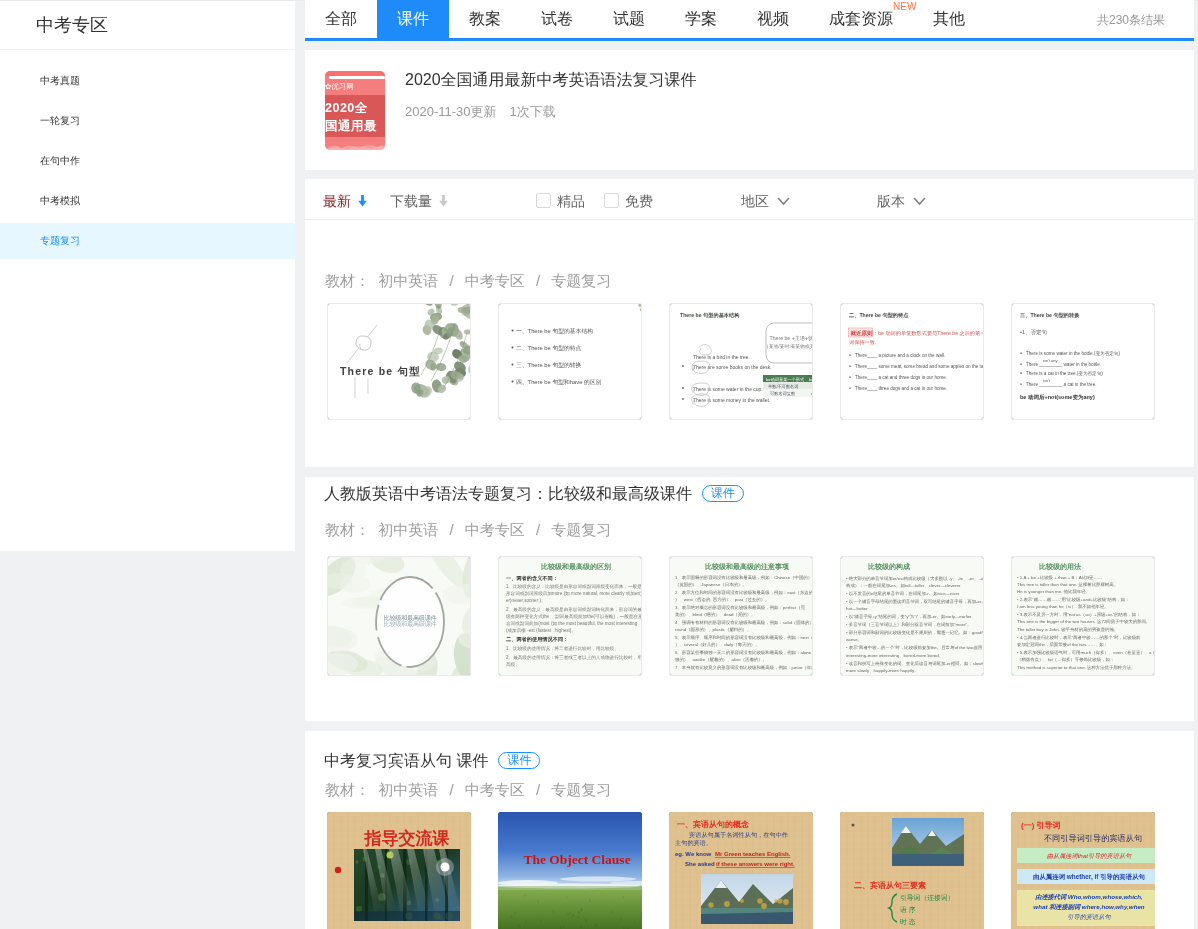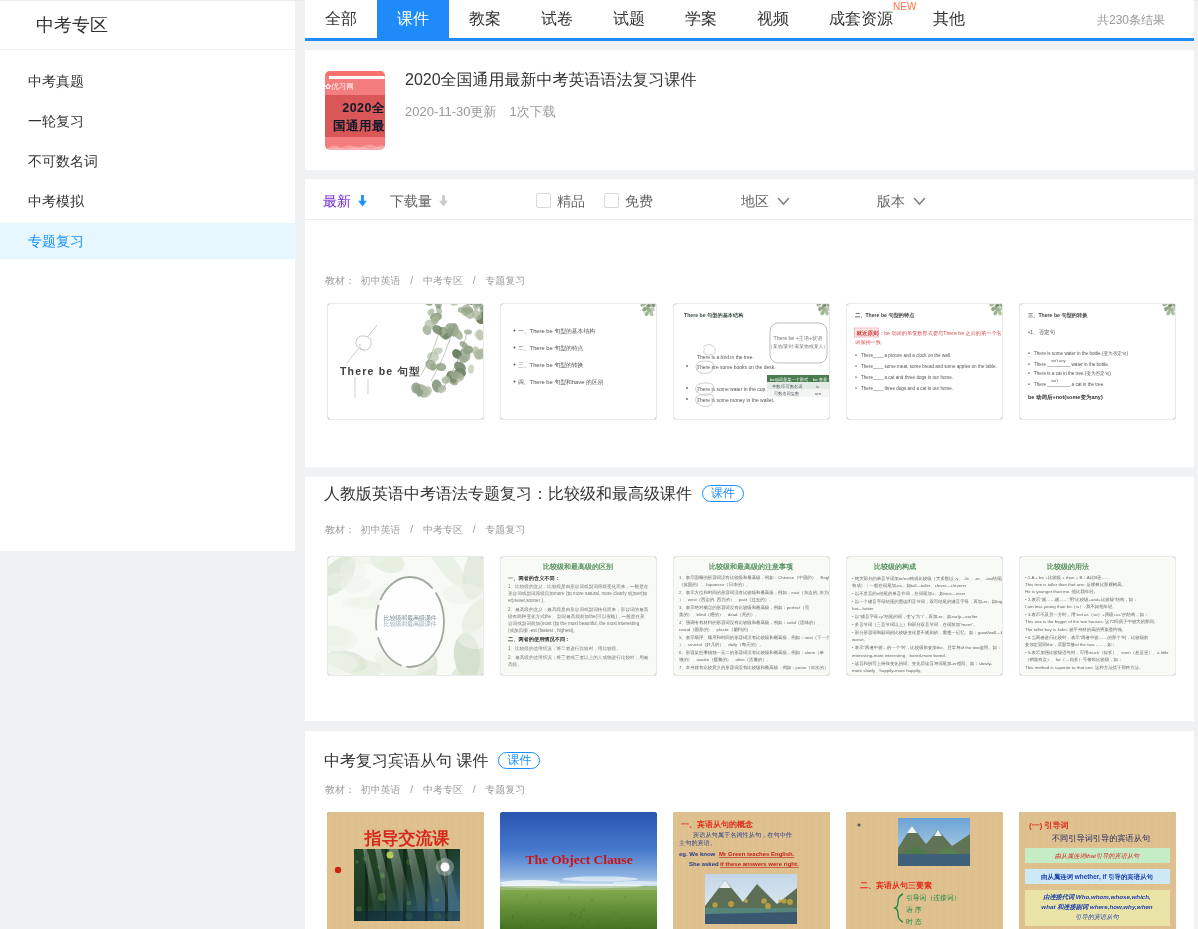--- a/index.html
+++ b/index.html
@@ -2,67 +2,67 @@
 <html><head><meta charset="utf-8"><style>
 *{margin:0;padding:0;box-sizing:border-box}
 html,body{width:1198px;height:929px;overflow:hidden;background:#f0f1f2;font-family:"Liberation Sans",sans-serif;-webkit-font-smoothing:antialiased}
 #page{position:relative;width:1198px;height:929px}
 .abs{position:absolute}
 #topline{left:0;top:0;width:1198px;height:1px;background:#e9eaeb}
 #sidebar{left:0;top:1px;width:295px;height:550px;background:#fff}
 #sb-title{position:absolute;left:36px;top:12px;font-size:18px;color:#333}
 #sb-div{position:absolute;left:0;top:48px;width:295px;height:1px;background:#f0f0f0}
 #sb-menu{position:absolute;left:0;top:60px;width:295px}
-#sb-menu div{height:40px;line-height:40px;padding-left:28px;font-size:14px;color:#333}
+#sb-menu div{height:40px;line-height:40px;padding-left:40px;font-size:10px;color:#333}
 #sb-menu div.act{height:36px;line-height:36px;margin:2px 0;background:#e6f7ff;color:#1890ff}
 #nav{left:305px;top:0;width:889px;height:41px;background:#fff;border-bottom:3px solid #1e8bf8}
 #nav ul{display:flex;list-style:none;height:38px}
 #nav li{padding:0 20px;line-height:38px;font-size:16px;color:#333;position:relative;white-space:nowrap}
 #nav li.on{background:#1e8bf8;color:#fff}
 #nav .new{position:absolute;left:84px;top:1px;font-size:10px;color:#ff7345;line-height:12px}
 #nav .cnt{position:absolute;right:29px;top:0;line-height:40px;font-size:12px;color:#999}
 .card{position:absolute;left:305px;width:889px;background:#fff}
 #feat{top:50px;height:120px}
 .book{position:absolute;left:20px;top:21px;width:60px;height:79px;border-radius:5px;overflow:hidden;background:#f47e7d}
 .book .top{position:absolute;left:0;top:0;width:60px;height:5px;background:#f8716f;border-radius:5px 5px 0 0}
 .book .wl{position:absolute;left:4px;top:5px;width:56px;height:3px;background:#fff;border-radius:0 2px 2px 0}
-.book .mid{position:absolute;left:0;top:24px;width:60px;height:42px;background:#d95757;color:#0f172a;font-size:12.5px;font-weight:bold;text-align:right;line-height:18px;padding-top:4px;letter-spacing:.5px}
+.book .mid{position:absolute;left:0;top:24px;width:60px;height:42px;background:#d95757;color:#ffffff;font-size:12.5px;font-weight:bold;text-align:left;line-height:18px;padding-top:4px;letter-spacing:.5px}
 .book .logo{position:absolute;left:0;top:11px;width:60px;font-size:7.5px;color:#fff;opacity:.95}
 .book svg{position:absolute;left:0;bottom:0}
 #feat .ft{position:absolute;left:100px;top:20px;font-size:16px;color:#333}
 #feat .fm{position:absolute;left:100px;top:53px;font-size:13px;color:#999}
 #feat .fm span{margin-right:13px}
 .fbar{position:absolute;left:0;top:0;width:889px;height:41px;border-bottom:1px solid #ededed}
 .fbar .it{position:absolute;top:13px;font-size:14px;color:#666;line-height:18px}
-.fbar .blue{color:#6d28d9}
+.fbar .blue{color:#7f1d1d}
 .cb{position:absolute;top:14px;width:15px;height:15px;border:1px solid #d9d9d9;border-radius:2px;background:#fff} .vee{display:inline-block;margin-left:4px}
 .rhead{position:absolute;left:19px;font-size:16px;color:#333;line-height:22px}
 .pill{display:inline-block;border:1px solid #1890ff;color:#1890ff;font-size:12px;border-radius:9px;padding:0 8px;line-height:15px;height:17px;margin-left:10px;position:relative;top:-2px}
-.crumb{position:absolute;left:20px;font-size:10px;color:#9d9d9d;line-height:16px}
+.crumb{position:absolute;left:20px;font-size:15px;color:#9d9d9d;line-height:16px}
 .crumb b{font-weight:normal;color:#9d9d9d;margin:0 7px}
 .trow{position:absolute;left:22px;display:flex}
-.th{width:157px;margin-right:16px;border:1px solid #eaeaea;border-radius:3px;overflow:hidden;background:#15803d}
+.th{width:144px;margin-right:27px;border:1px solid #eaeaea;border-radius:3px;overflow:hidden;background:#15803d}
 .th svg{display:block;margin:-1px 0 0 -1px}
 .th.nb{border:none;border-radius:3px}
 .th.nb svg{margin:0}
 .foot{position:absolute;left:21px;font-size:12.5px;color:#999;line-height:16px}
 .foot .pp{display:inline-block;width:14px;height:14px;background:#e8542c;border-radius:3px;color:#fff;font-size:9px;font-weight:bold;text-align:center;line-height:14px;vertical-align:-2px;margin-right:6px}
 .foot .t1{color:#666}
 .sep{color:#d8d8d8;margin:0 8px}
 </style></head>
 <body>
 <div id="page">
 <div class="abs" id="topline"></div>
 <div class="abs" id="sidebar">
   <div id="sb-title">中考专区</div>
   <div id="sb-div"></div>
   <div id="sb-menu">
     <div>中考真题</div>
         <div>一轮复习</div>
-        <div>不可数名词</div>
+        <div>在句中作</div>
         <div>中考模拟</div>
         <div class="act">专题复习</div>
   </div>
 </div>
 <div class="abs" id="nav">
   <ul>
         <li>全部</li>
         <li class="on">课件</li>
         <li>教案</li>
         <li>试卷</li>

